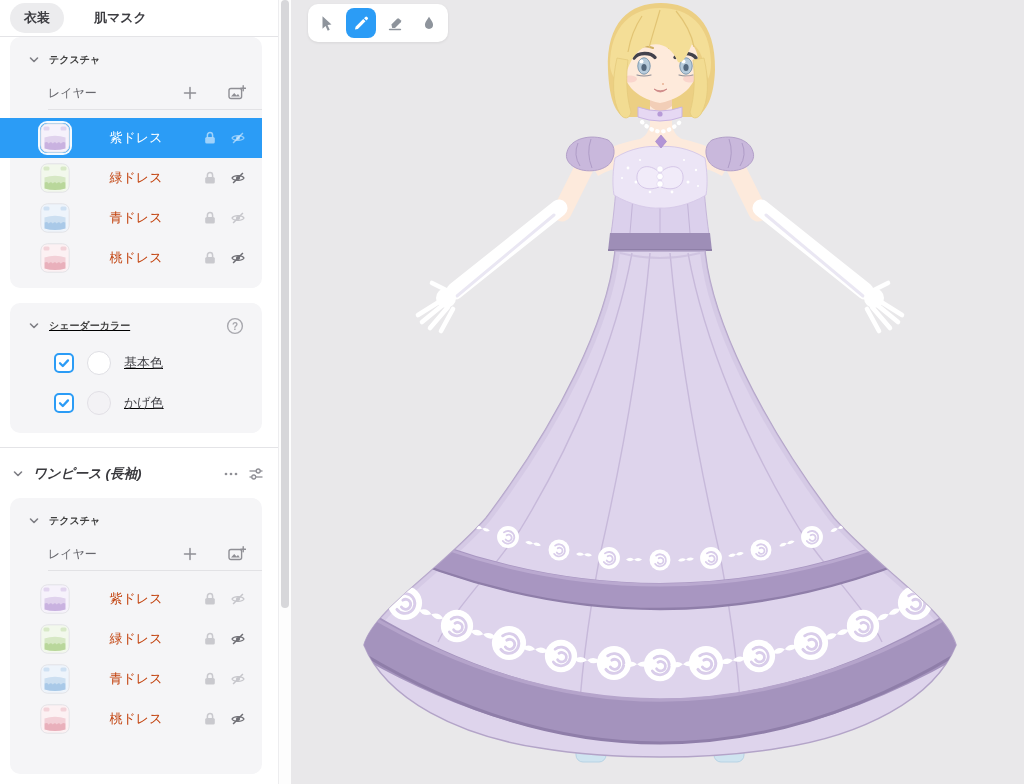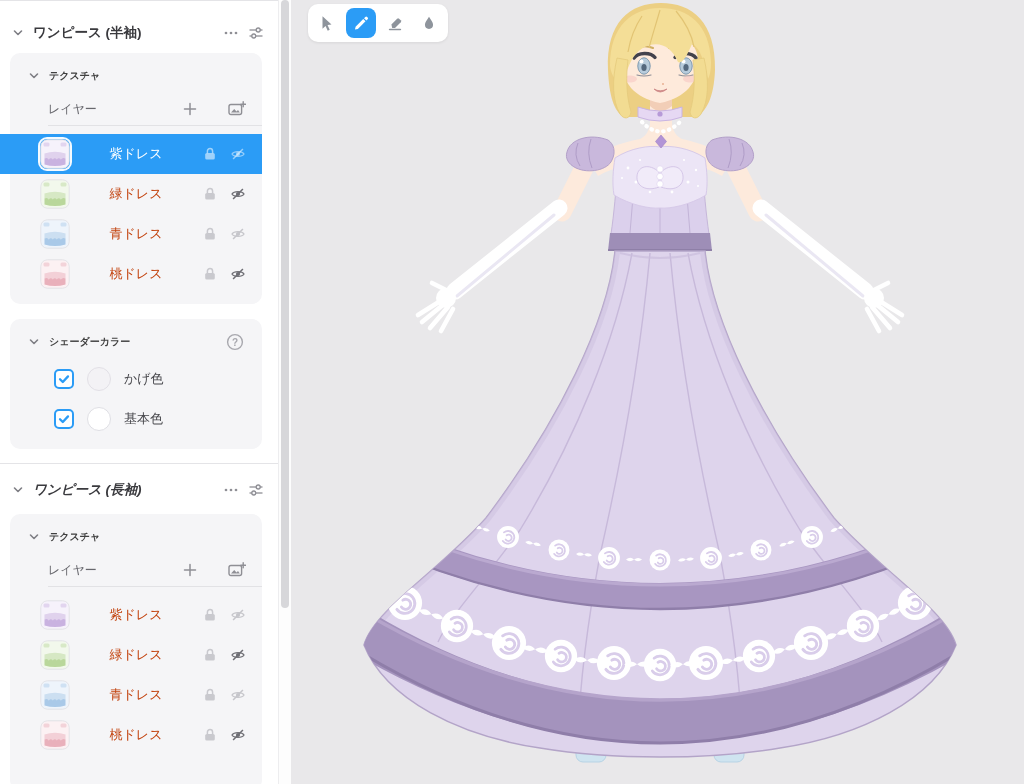--- a/index.html
+++ b/index.html
@@ -13,21 +13,21 @@
   .tab.active{background:#ececee;}
   .hr{height:1px;background:#e4e4e7;}
   .sec-head{display:flex;align-items:center;height:40px;margin-top:12px;padding:0 14px 0 12px;gap:9px;color:#3a3a3e;}
   .sec-head.second{margin-top:6px;font-style:italic;}
   .sec-head .t{font-size:13.5px;font-weight:700;white-space:nowrap;}
   .sp{flex:1;}
   .ic12{width:12px;height:12px;color:#7e7e84;flex:none;}
   .ic16{width:16px;height:16px;color:#8f8f95;flex:none;}
   .ic18{width:18px;height:18px;color:#8f8f95;flex:none;}
   .card{margin-left:10px;margin-right:16px;background:#f5f5f7;border-radius:10px;padding-top:6px;padding-bottom:10px;}
-  .card.second{margin-top:15px;}
+  .card.second{margin-top:15px;text-decoration:underline;}
   .card.third{margin-top:4px;height:260px;}
   .sub-head{display:flex;align-items:center;gap:9px;height:34px;padding:0 18px;font-size:10px;font-weight:700;color:#404040;}
   .layer-head{display:flex;align-items:center;gap:30px;height:32px;padding:0 16px 0 38px;font-size:12px;color:#67676d;}
   .rule{height:1px;background:#e2e2e5;margin-left:38px;margin-bottom:8px;}
   .lrow{display:flex;align-items:center;height:40px;padding:0 16px 0 30px;gap:11px;font-size:13px;color:#c2410c;cursor:pointer;}
   .lrow .nm{flex:1;text-align:center;}
   .lrow .ics{display:flex;gap:12px;align-items:center;}
   .lrow svg.th{width:30px;height:30px;flex:none;border-radius:7px;}
   .lrow.selected{background:#2b9cf6;color:#fff;margin-left:-10px;padding-left:40px;}
   .lrow.selected svg.th{box-shadow:0 0 0 2px rgba(255,255,255,.95);}
@@ -125,35 +125,26 @@
       <rect x="20.5" y="3.5" width="6" height="4" rx="1.5" fill="var(--ta)" opacity=".45"></rect>
       <path d="M4.5,14.5 Q15,11 25.5,14.5 L25.5,19.5 Q15,23 4.5,19.5 Z" fill="var(--ta)" opacity=".5"></path>
       <path d="M4.5,19.5 Q7.5,18 8.8,20.6 Q10.8,18 12.8,20.6 Q14.8,18 16.8,20.6 Q18.8,18 20.8,20.6 Q22.8,18 25.5,19.5 L25.5,25.5 Q15,28.5 4.5,25.5 Z" fill="var(--ta)"></path>
     </symbol>
   </defs>
 </svg>
 
 <div class="app">
 
   <aside class="panel">
+    <div class="tabbar">
+      <div class="tab active">衣装</div>
+      <div class="tab">肌マスク</div>
+    </div>
     <div class="hr"></div>
 
-    <div class="sec-head">
-      <svg class="ic12">
-          <use href="#i-chev"></use>
-        </svg>
-      <span class="t">ワンピース (半袖)</span>
-      <span class="sp"></span>
-      <svg class="ic16">
-          <use href="#i-dots"></use>
-        </svg>
-      <svg class="ic16">
-          <use href="#i-tune"></use>
-        </svg>
-    </div>
 
     <div class="card">
       <div class="sub-head">
         <svg class="ic12">
             <use href="#i-chev"></use>
           </svg>
         <span>テクスチャ</span>
       </div>
       <div class="layer-head">
         <span>レイヤー</span>
@@ -235,31 +226,31 @@
         <svg class="ic18" style="color:#a8a8ae">
             <use href="#i-help"></use>
           </svg>
       </div>
       <div class="chkrow">
         <span class="chk">
             <svg>
               <use href="#i-check"></use>
             </svg>
           </span>
-        <span class="swatch shade"></span>
-        <span>かげ色</span>
+        <span class="swatch"></span>
+        <span>基本色</span>
       </div>
       <div class="chkrow">
         <span class="chk">
             <svg>
               <use href="#i-check"></use>
             </svg>
           </span>
-        <span class="swatch"></span>
-        <span>基本色</span>
+        <span class="swatch shade"></span>
+        <span>かげ色</span>
       </div>
     </div>
 
     <div class="hr full"></div>
 
     <div class="sec-head second">
       <svg class="ic12">
           <use href="#i-chev"></use>
         </svg>
       <span class="t">ワンピース (長袖)</span>

